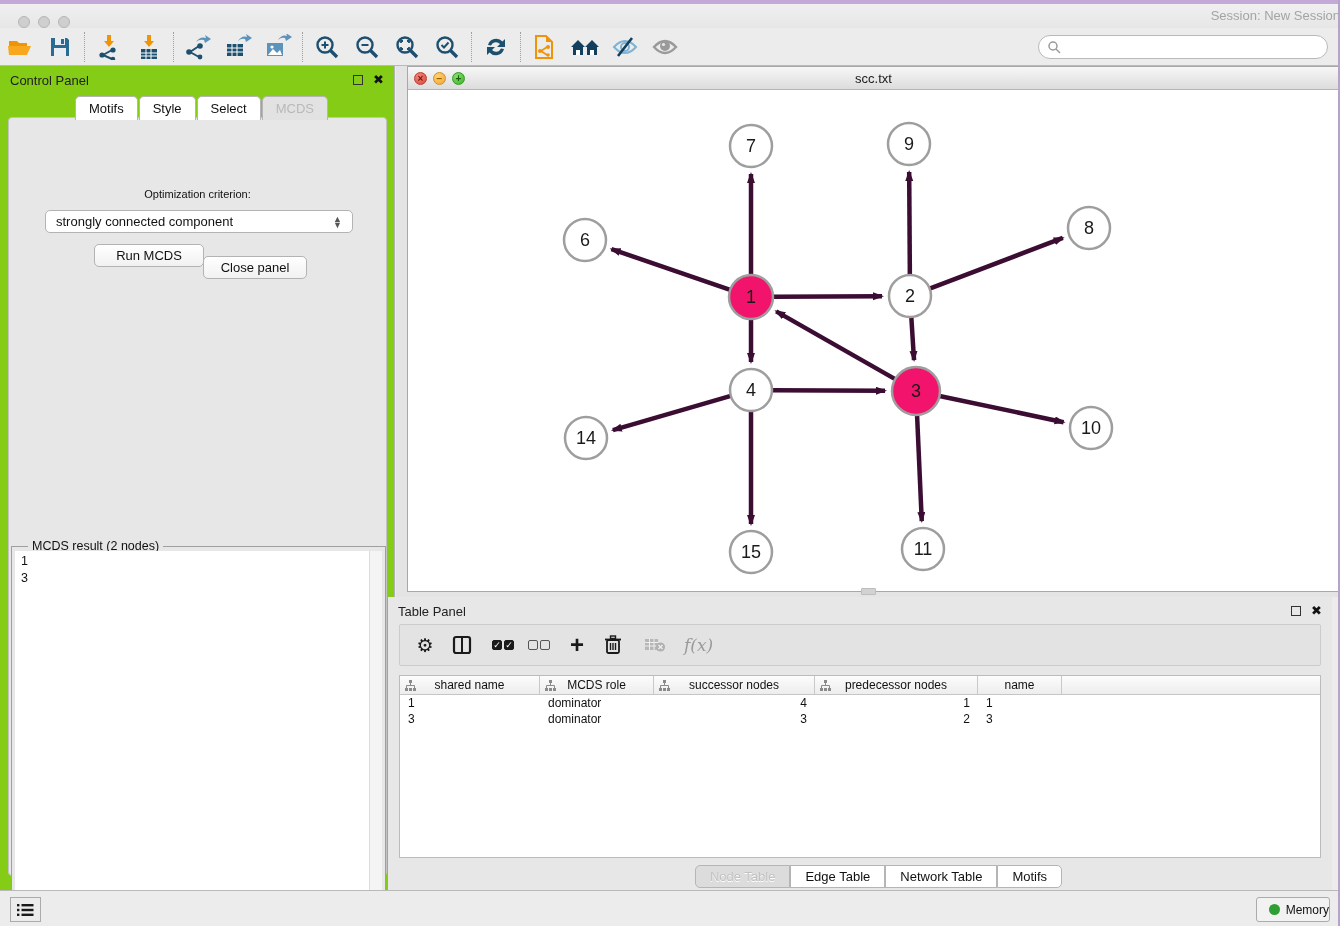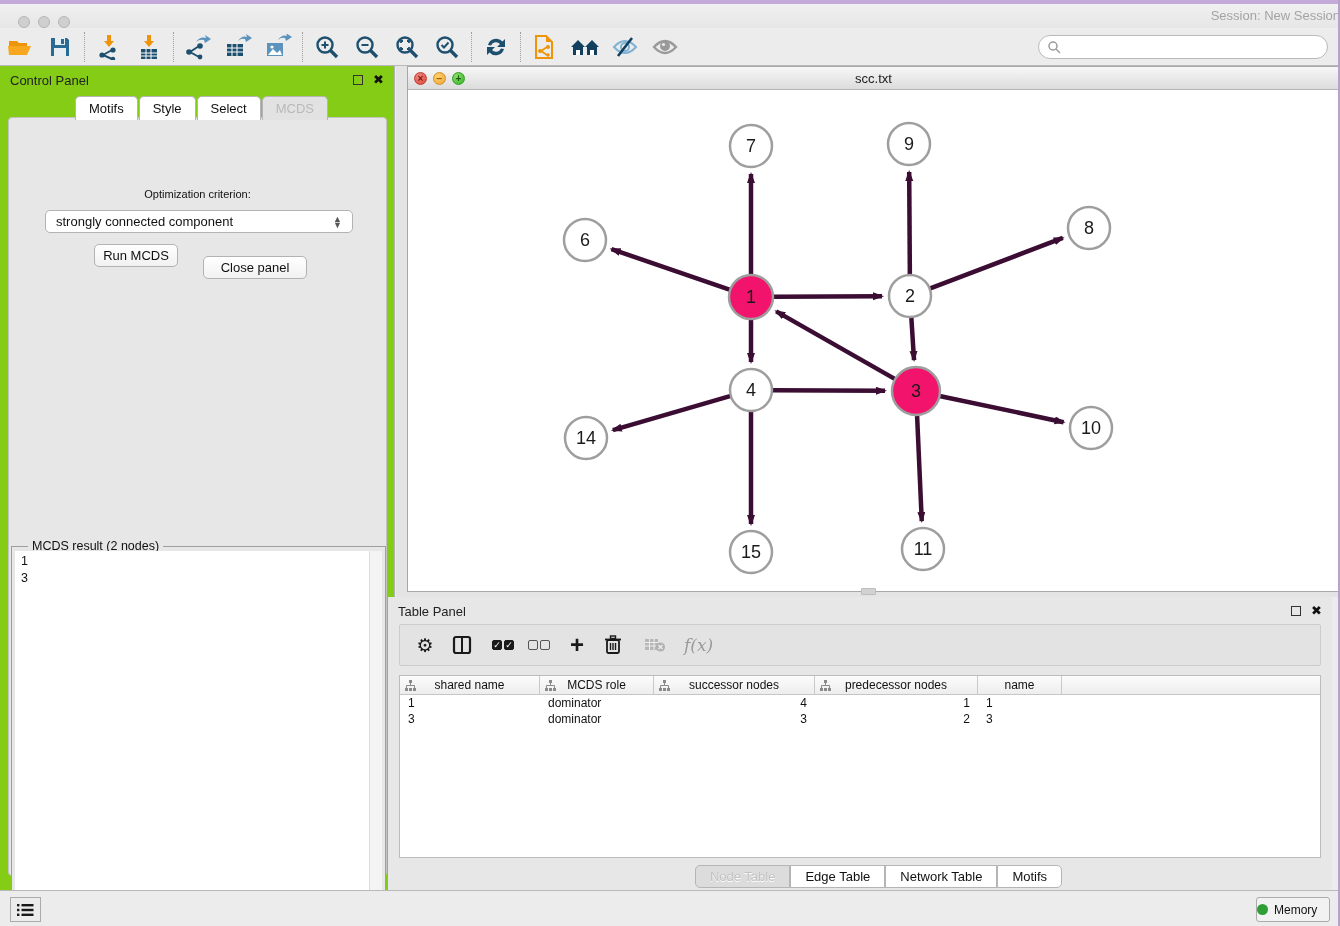--- a/index.html
+++ b/index.html
@@ -38,21 +38,21 @@
          font-size:13px; padding:4px 13px; margin-right:1px; color:#111; position:relative; z-index:2; }
   .tab.active { background:#e2e2e2; color:#b9b9b9; }
 
   #cp-content { left:8px; top:51px; width:379px; height:759px; border:1px solid #c3c3c3; border-radius:4px; background:#e7e7e7; }
   #opt-label { top:70px; width:100%; text-align:center; font-size:11px; color:#111; }
   #opt-select { left:36px; top:92px; width:308px; height:23px; background:#fff; border:1px solid #b3b3b3; border-radius:5px;
                 font-size:13px; display:flex; align-items:center; padding:0 10px; color:#111; }
   #opt-select .spin { margin-left:auto; display:flex; flex-direction:column; line-height:6px; font-size:9px; color:#555; }
   .push-btn { height:23px; background:linear-gradient(#ffffff,#f1f1f1); border:1px solid #b3b3b3; border-radius:5px;
               font-size:13px; color:#111; display:flex; align-items:center; justify-content:center; }
-  #run-btn { left:85px; top:126px; width:84px; }
+  #run-btn { left:85px; top:126px; width:110px; }
   #closepanel-btn { left:194px; top:138px; width:104px; }
 
   #mcds-fieldset { left:2px; top:428px; width:375px; height:378px; border:1px solid #9f9f9f; background:#e7e7e7; }
   #mcds-legend { position:absolute; top:-8px; left:16px; background:#e7e7e7; padding:0 4px; font-size:12.5px; color:#111; }
   #mcds-text { position:absolute; left:3px; top:4px; right:16px; bottom:3px; background:#fff; font-size:12.5px;
                line-height:17px; padding:2px 6px; color:#111; white-space:pre-line; }
   #mcds-scroll { position:absolute; top:4px; right:3px; bottom:3px; width:13px; background:#f4f4f4; border-left:1px solid #ddd; }
 
   #cp-splitter-handle { left:396px; top:458px; width:9px; height:22px; background:#d6d6d6; border:1px solid #b9b9b9; border-radius:2px; }
 
@@ -96,21 +96,21 @@
   .btab { border:1px solid #b5b5b5; background:#fff; font-size:13px; padding:3px 14px; color:#111; }
   .btab:first-child { border-radius:5px 0 0 5px;margin-left:37px; }
   .btab:last-child { border-radius:0 5px 5px 0; }
   .btab.active { background:#dcdcdc; color:#c2c2c2; text-shadow:0 1px 0 #fff; }
 
   
   #statusbar { left:0; top:890px; width:1340px; height:36px; background:#ececec; border-top:1px solid #b9b9b9; }
   #menu-btn { left:10px; top:6px; width:31px; height:25px; border:1px solid #ababab; background:#ececec;
               display:flex; align-items:center; justify-content:center; }
   #memory-btn { right:10px; top:6px; width:74px; height:25px; border:1px solid #ababab; background:#f2f2f2; border-radius:3px;
-                display:flex; align-items:center; justify-content:flex-start; gap:6px; font-size:12px; color:#111; position:absolute; }
+                display:flex; align-items:center; justify-content:flex-end; gap:6px; font-size:12px; color:#111; position:absolute; }
   #memory-dot { width:11px; height:11px; border-radius:50%; background:#2e9e35; }
 
   svg.icon { display:block; }
 </style>
 </head>
 <body>
 
 <div id="top-strip" class="abs"></div>
 <div id="titlebar" class="abs">
   <div id="traffic-main" class="abs">

